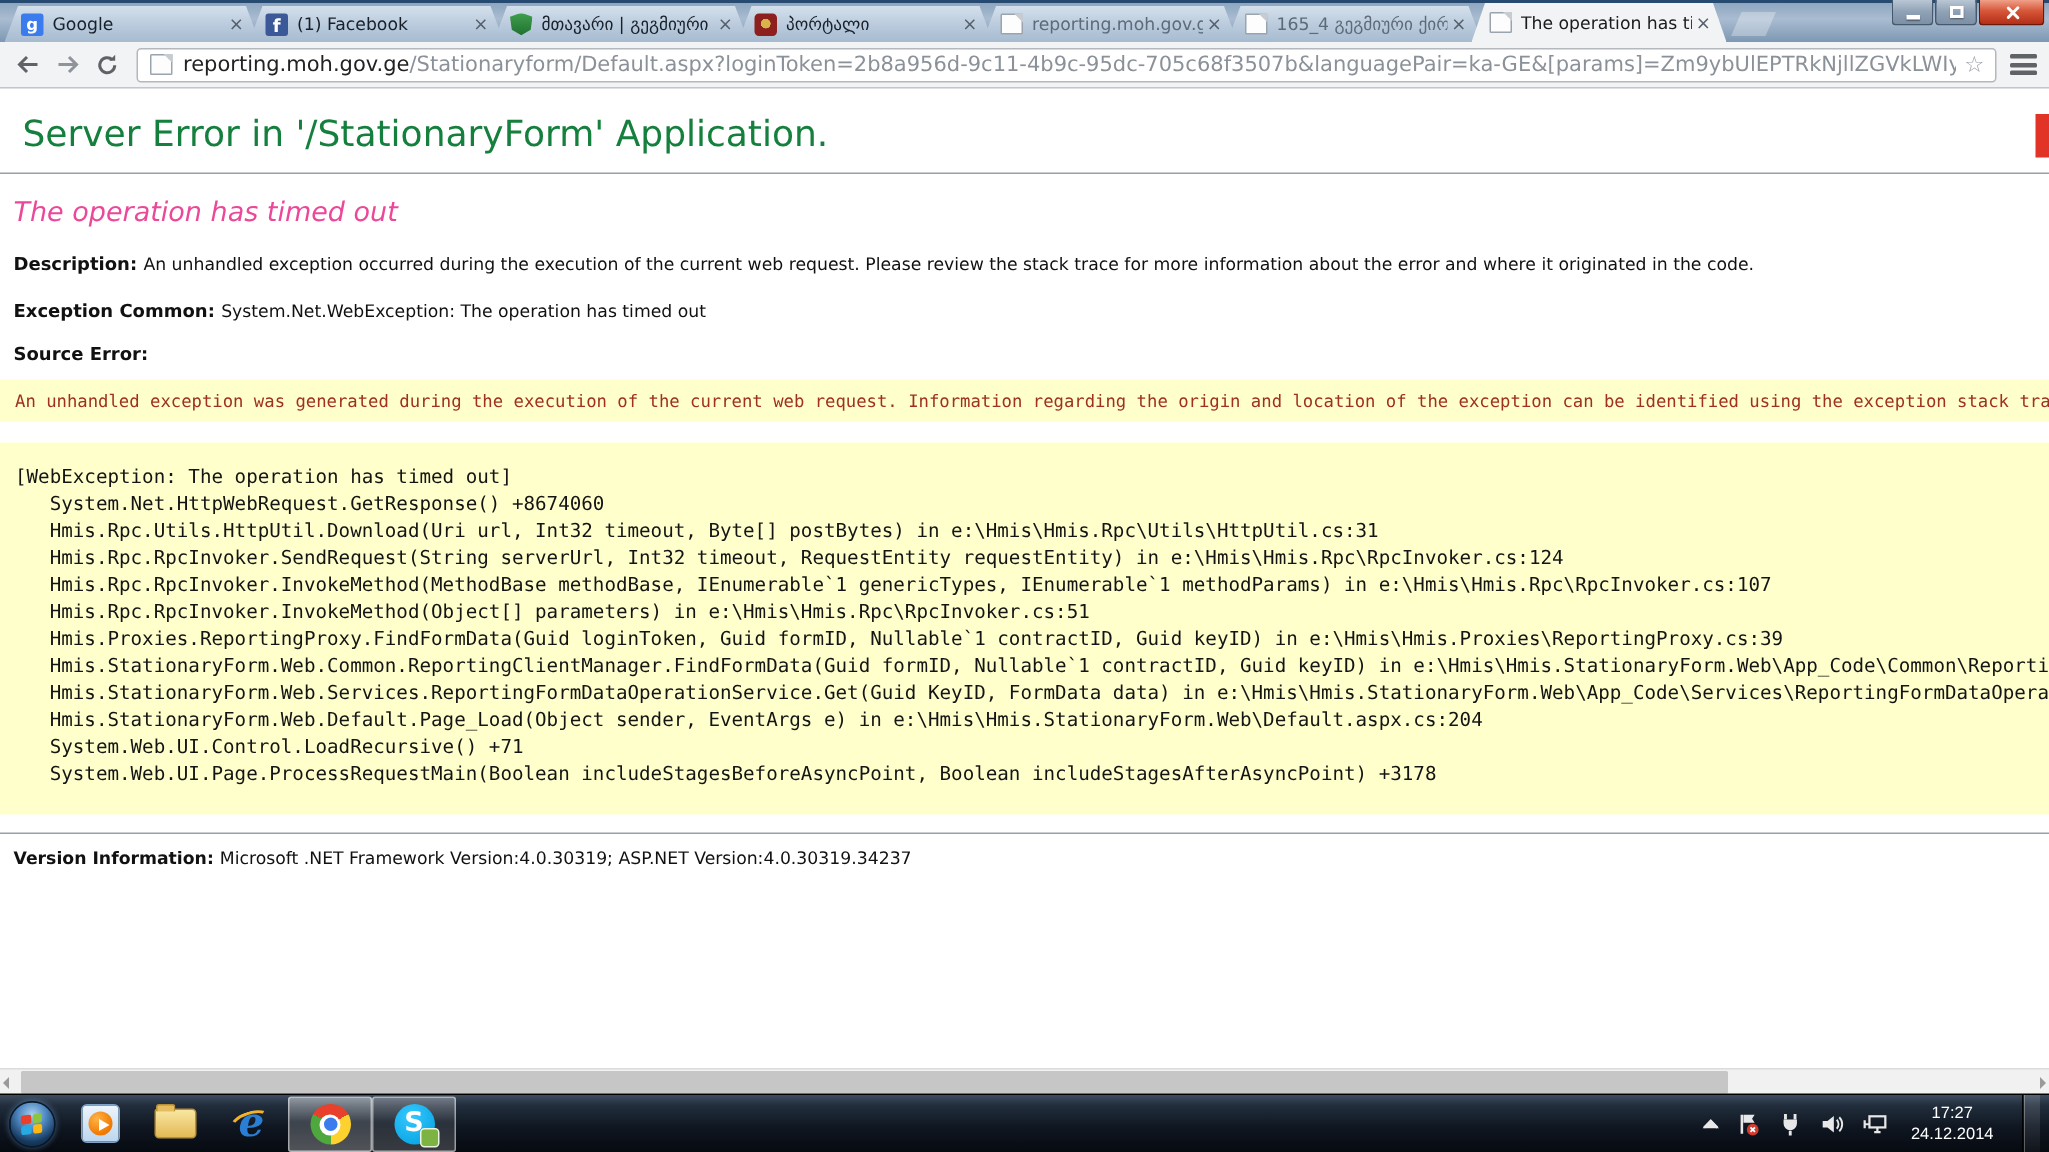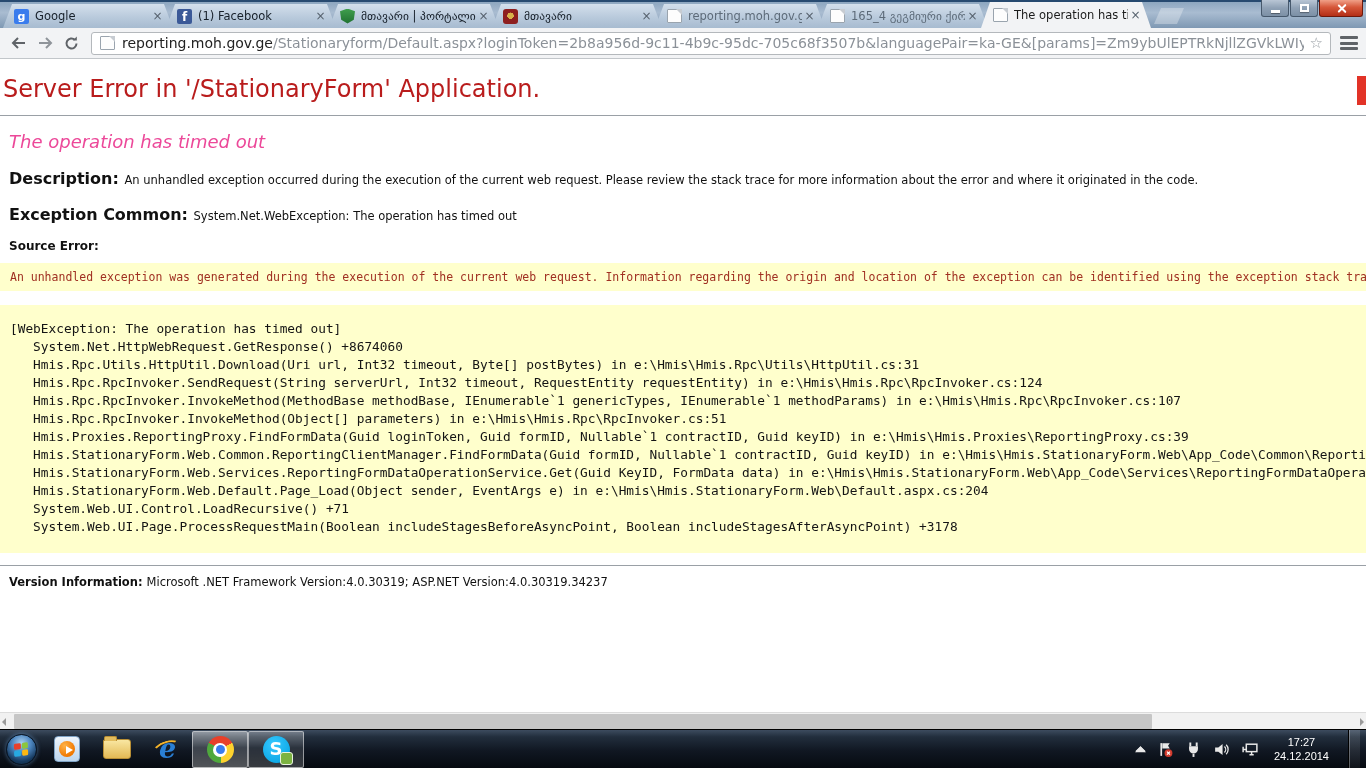--- a/index.html
+++ b/index.html
@@ -46,25 +46,25 @@
     display:flex; align-items:center; padding:0 7px; overflow:hidden; }
   .omni .urltext { flex:1; font-size:14px; white-space:nowrap; overflow:hidden; color:#222; }
   .urltext .path { color:#8b9198; }
   .star { font-size:15px; color:#9aa0a6; margin-left:6px; }
   .menu { width:22px; height:18px; display:flex; flex-direction:column; justify-content:space-between; padding:2px 2px; }
   .menu i { display:block; height:3px; background:#5f6368; border-radius:1px; }
 
   
   .content { position:absolute; top:60px; left:0; width:1366px; height:652px; background:#fff; overflow:hidden; }
   .ep { width:1366px; }
-  .ep h1 { margin:15px 0 0 3px; font-size:24px; font-weight:normal; color:#b91c1c; letter-spacing:0; }
+  .ep h1 { margin:15px 0 0 15px; font-size:24px; font-weight:normal; color:#15803d; letter-spacing:0; }
   .ep hr { border:none; border-top:1px solid #9aa0a6; margin-top:12px; width:1800px; }
   .ep h2 { margin:15px 0 0 9px; font-size:18px; font-weight:normal; font-style:italic; color:#ec4899; }
   .ep .row { margin:17px 0 0 9px; font-size:11.5px; color:#111; }
-  .ep .row b { font-size:16px; }
+  .ep .row b { font-size:12px; }
   .ep .lblrow { margin:15px 0 0 9px; font-size:12px; font-weight:bold; color:#111; }
   .codebox { margin-top:10px; width:1800px; background:#ffffcc; padding:7px 0 7px 10px;
     font-family:"DejaVu Sans Mono","Liberation Mono",monospace; }
   .codebox.src { font-size:11.5px; color:#a03022; }
   .codebox.stack { margin-top:14px; padding:15px 0 17px 10px; font-size:12.8px; color:#141414; }
   .codebox pre { font-family:inherit; line-height:18px; white-space:pre; }
   .ep .version { margin:9px 0 4px 9px; font-size:11.5px; color:#111; }
   .red-artifact { position:absolute; top:16px; left:1357px; width:9px; height:29px; background:#e23327; }
 
   
@@ -123,26 +123,26 @@
       <span class="lbl">Google</span>
       <span class="x">×</span>
     </div>
     <div class="tab">
       <span class="fav fav-fb">f</span>
       <span class="lbl">(1) Facebook</span>
       <span class="x">×</span>
     </div>
     <div class="tab">
       <span class="fav fav-shield"></span>
-      <span class="lbl">მთავარი | პორტალი</span>
+      <span class="lbl">მთავარი | გეგმიური</span>
       <span class="x">×</span>
     </div>
     <div class="tab">
       <span class="fav fav-emblem"></span>
-      <span class="lbl">მთავარი</span>
+      <span class="lbl">პორტალი</span>
       <span class="x">×</span>
     </div>
     <div class="tab">
       <span class="fav fav-page"></span>
       <span class="lbl muted">reporting.moh.gov.ge</span>
       <span class="x">×</span>
     </div>
     <div class="tab">
       <span class="fav fav-page"></span>
       <span class="lbl muted">165_4 გეგმიური ქირურ</span>

